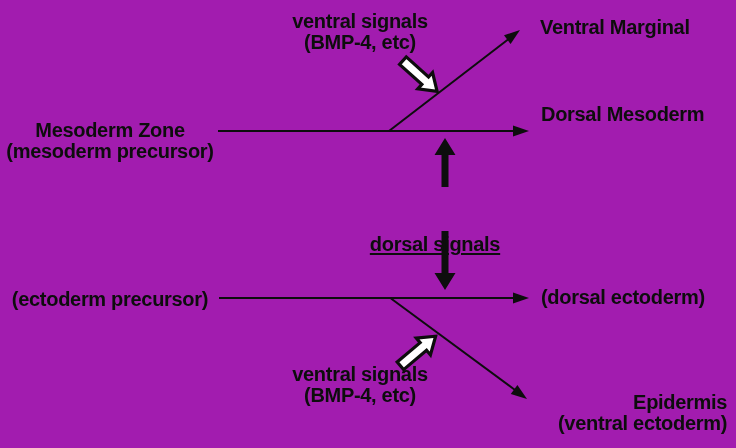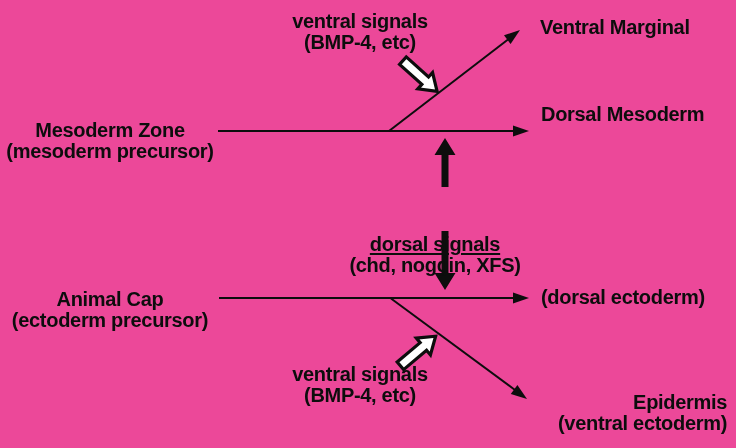--- a/index.html
+++ b/index.html
@@ -33,21 +33,21 @@
   .hollow {
     fill: #ffffff;
     stroke: var(--ink, #0d0d0d);
     stroke-width: 3.2;
     stroke-linejoin: miter;
   }
 </style>
 </head>
 <body>
 
-<div id="stage" style="background: #ec4899;">
+<div id="stage" style="background: #a21caf;">
 
   <svg id="arrows" width="736" height="448" viewBox="0 0 736 448">
 
     <g>
       <line class="stroke" x1="218" y1="131" x2="516" y2="131"></line>
       <polygon class="fill" points="529,131 513,125.5 513,136.5"></polygon>
     </g>
 
     <g>
       <line class="stroke" x1="389" y1="131" x2="508" y2="39.5"></line>
@@ -86,25 +86,23 @@
     <div>Mesoderm Zone</div>
     <div>(mesoderm precursor)</div>
   </div>
 
   <div class="lbl left" style="left:541px; top:104px;">
     <div>Dorsal Mesoderm</div>
   </div>
 
   <div class="lbl center" style="left:435px; top:187px;margin-top:47px;">
     <div class="uline">dorsal signals</div>
-    <div>(chd, noggin, XFS)</div>
   </div>
 
   <div class="lbl center" style="left:110px; top:289px;">
-    <div>Animal Cap</div>
     <div>(ectoderm precursor)</div>
   </div>
 
   <div class="lbl left" style="left:541px; top:287px;">
     <div>(dorsal ectoderm)</div>
   </div>
 
   <div class="lbl center" style="left:360px; top:364px;">
     <div>ventral signals</div>
     <div>(BMP-4, etc)</div>

